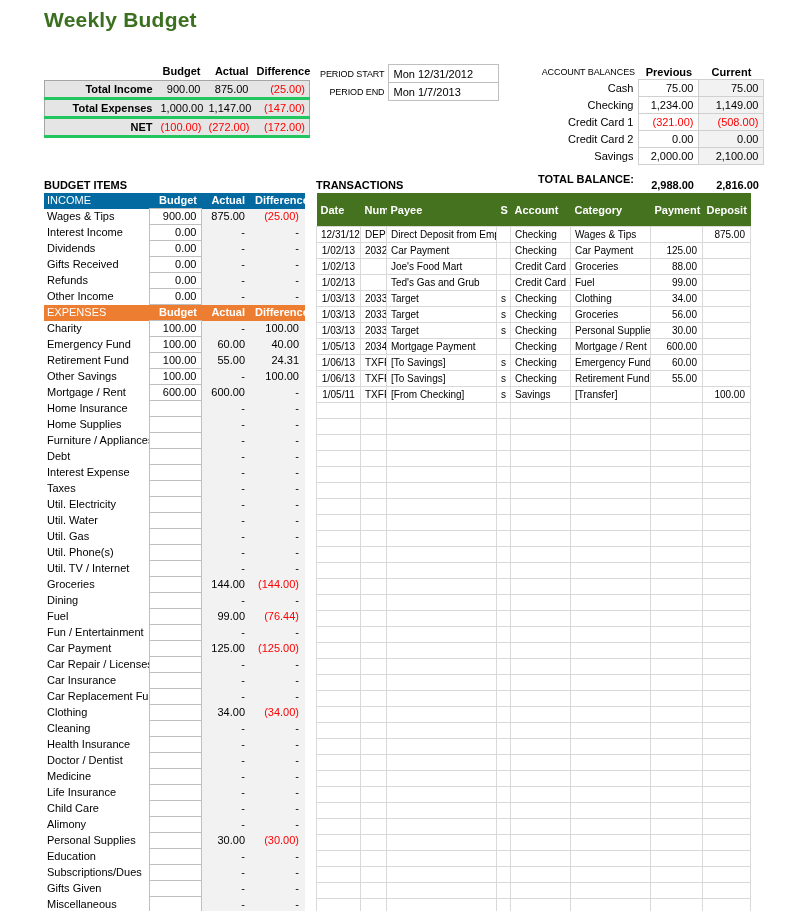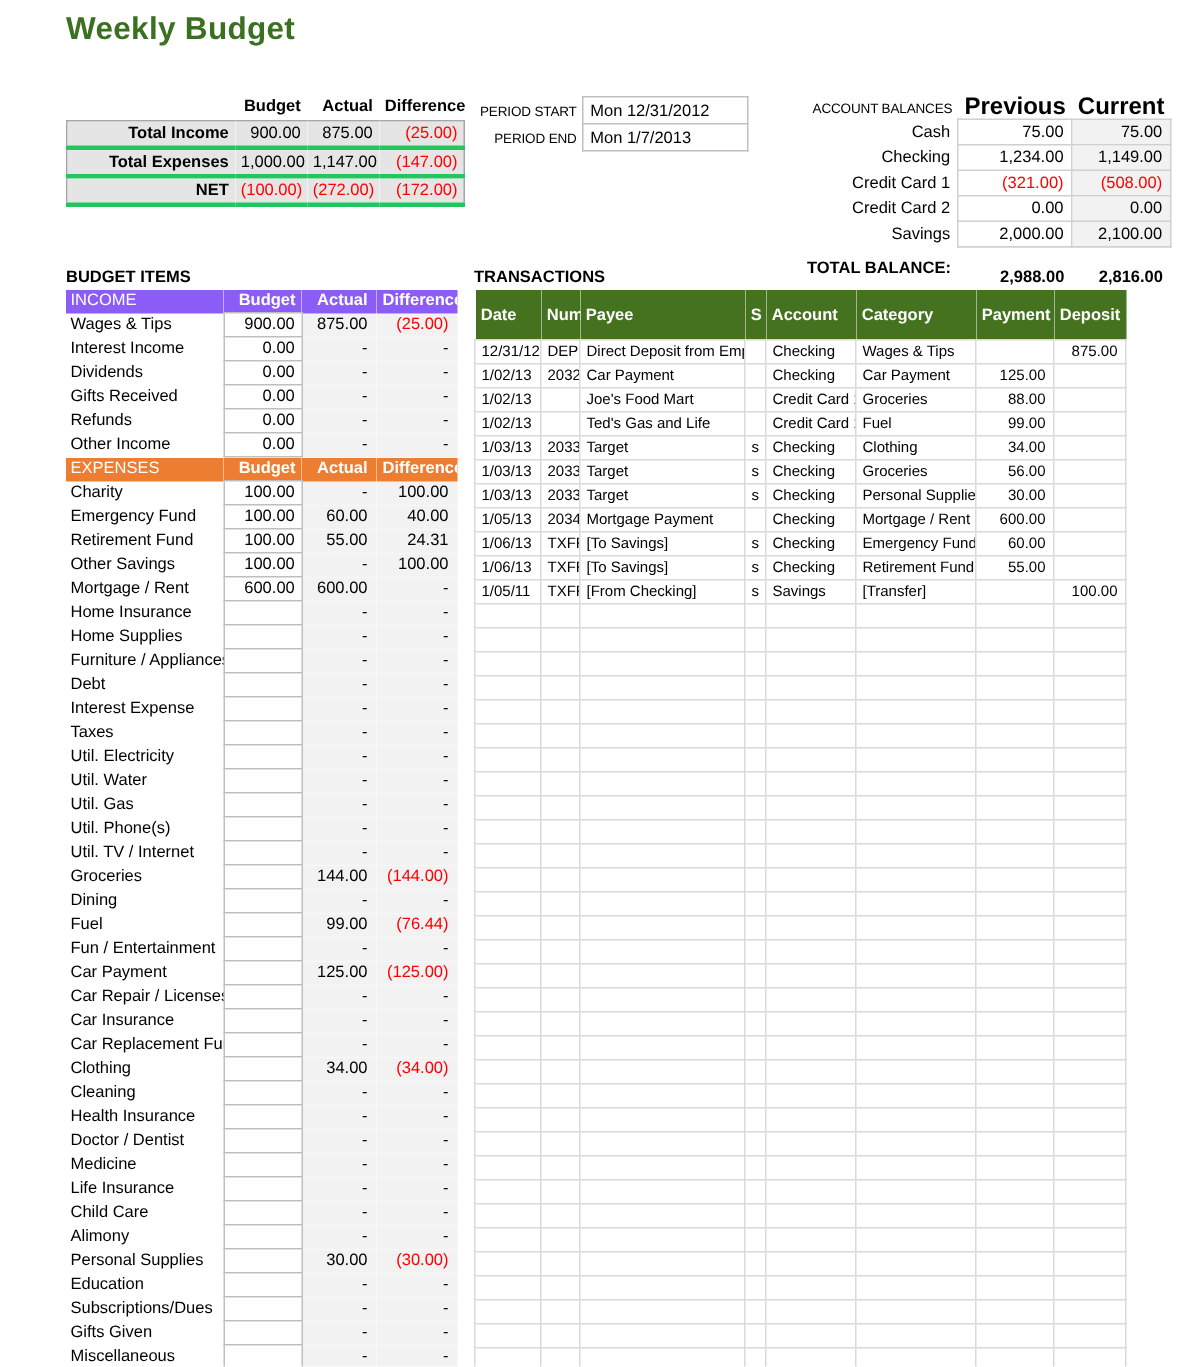--- a/index.html
+++ b/index.html
@@ -102,21 +102,21 @@
     top: 64px;
   }
   #balances .hdr {
     font-size: 9px;
     text-align: right;
     padding-right: 4px;
     letter-spacing: -0.1px;
   }
   #balances .colhdr {
     font-weight: bold;
-    font-size: 16px;
+    font-size: 11px;
     text-align: center;
   }
   #balances .acct {
     text-align: right;
     padding-right: 5px;
     height: 16px;
   }
   #balances .v {
     text-align: right;
     border: 1px solid #d0d0d0;
@@ -153,21 +153,21 @@
     left: 44px;
     top: 193px;
     width: 261px;
   }
   #budget-table td, #budget-table th { height: 15px; line-height: 15px; }
   #budget-table .grp {
     color: #ffffff;
     font-weight: bold;
     font-size: 11px;
   }
-  #budget-table .grp.income  { background: #8b5cf6; }
+  #budget-table .grp.income  { background: #0369a1; }
   #budget-table .grp.expense { background: #ed7d31; }
   #budget-table .grp .sub {
     font-weight: bold;
     text-align: right;
     color: #ffffff;
     font-size: 11px;
   }
   #budget-table .name {
     text-align: left;
     padding-left: 3px;
@@ -201,21 +201,21 @@
     text-align: left;
     padding-left: 4px;
   }
   #trans-table th.r { text-align: right; padding-right: 5px; }
   #trans-table td {
     border: 1px solid #d9d9d9;
     height: 15px;
     font-size: 10px;
     background: #ffffff;
   }
-  #trans-table td.d  { text-align: left; padding-right: 4px; }
+  #trans-table td.d  { text-align: center; padding-right: 4px; }
   #trans-table td.n  { text-align: right; padding-right: 4px; }
   #trans-table td.p  { text-align: left;  padding-left: 4px; }
   #trans-table td.s  { text-align: center; }
   #trans-table td.a  { text-align: left;  padding-left: 4px; }
   #trans-table td.c  { text-align: left;  padding-left: 4px; }
   #trans-table td.pay{ text-align: right; padding-right: 5px; }
   #trans-table td.dep{ text-align: right; padding-right: 5px; }
 </style>
 </head>
 <body>
@@ -659,21 +659,21 @@
         <td class="p">Joe's Food Mart</td>
         <td class="s"></td>
         <td class="a">Credit Card 1</td>
         <td class="c">Groceries</td>
         <td class="pay">88.00</td>
         <td class="dep"></td>
       </tr>
       <tr>
         <td class="d">1/02/13</td>
         <td class="n"></td>
-        <td class="p">Ted's Gas and Life</td>
+        <td class="p">Ted's Gas and Grub</td>
         <td class="s"></td>
         <td class="a">Credit Card 1</td>
         <td class="c">Fuel</td>
         <td class="pay">99.00</td>
         <td class="dep"></td>
       </tr>
       <tr>
         <td class="d">1/03/13</td>
         <td class="n">2033</td>
         <td class="p">Target</td>

